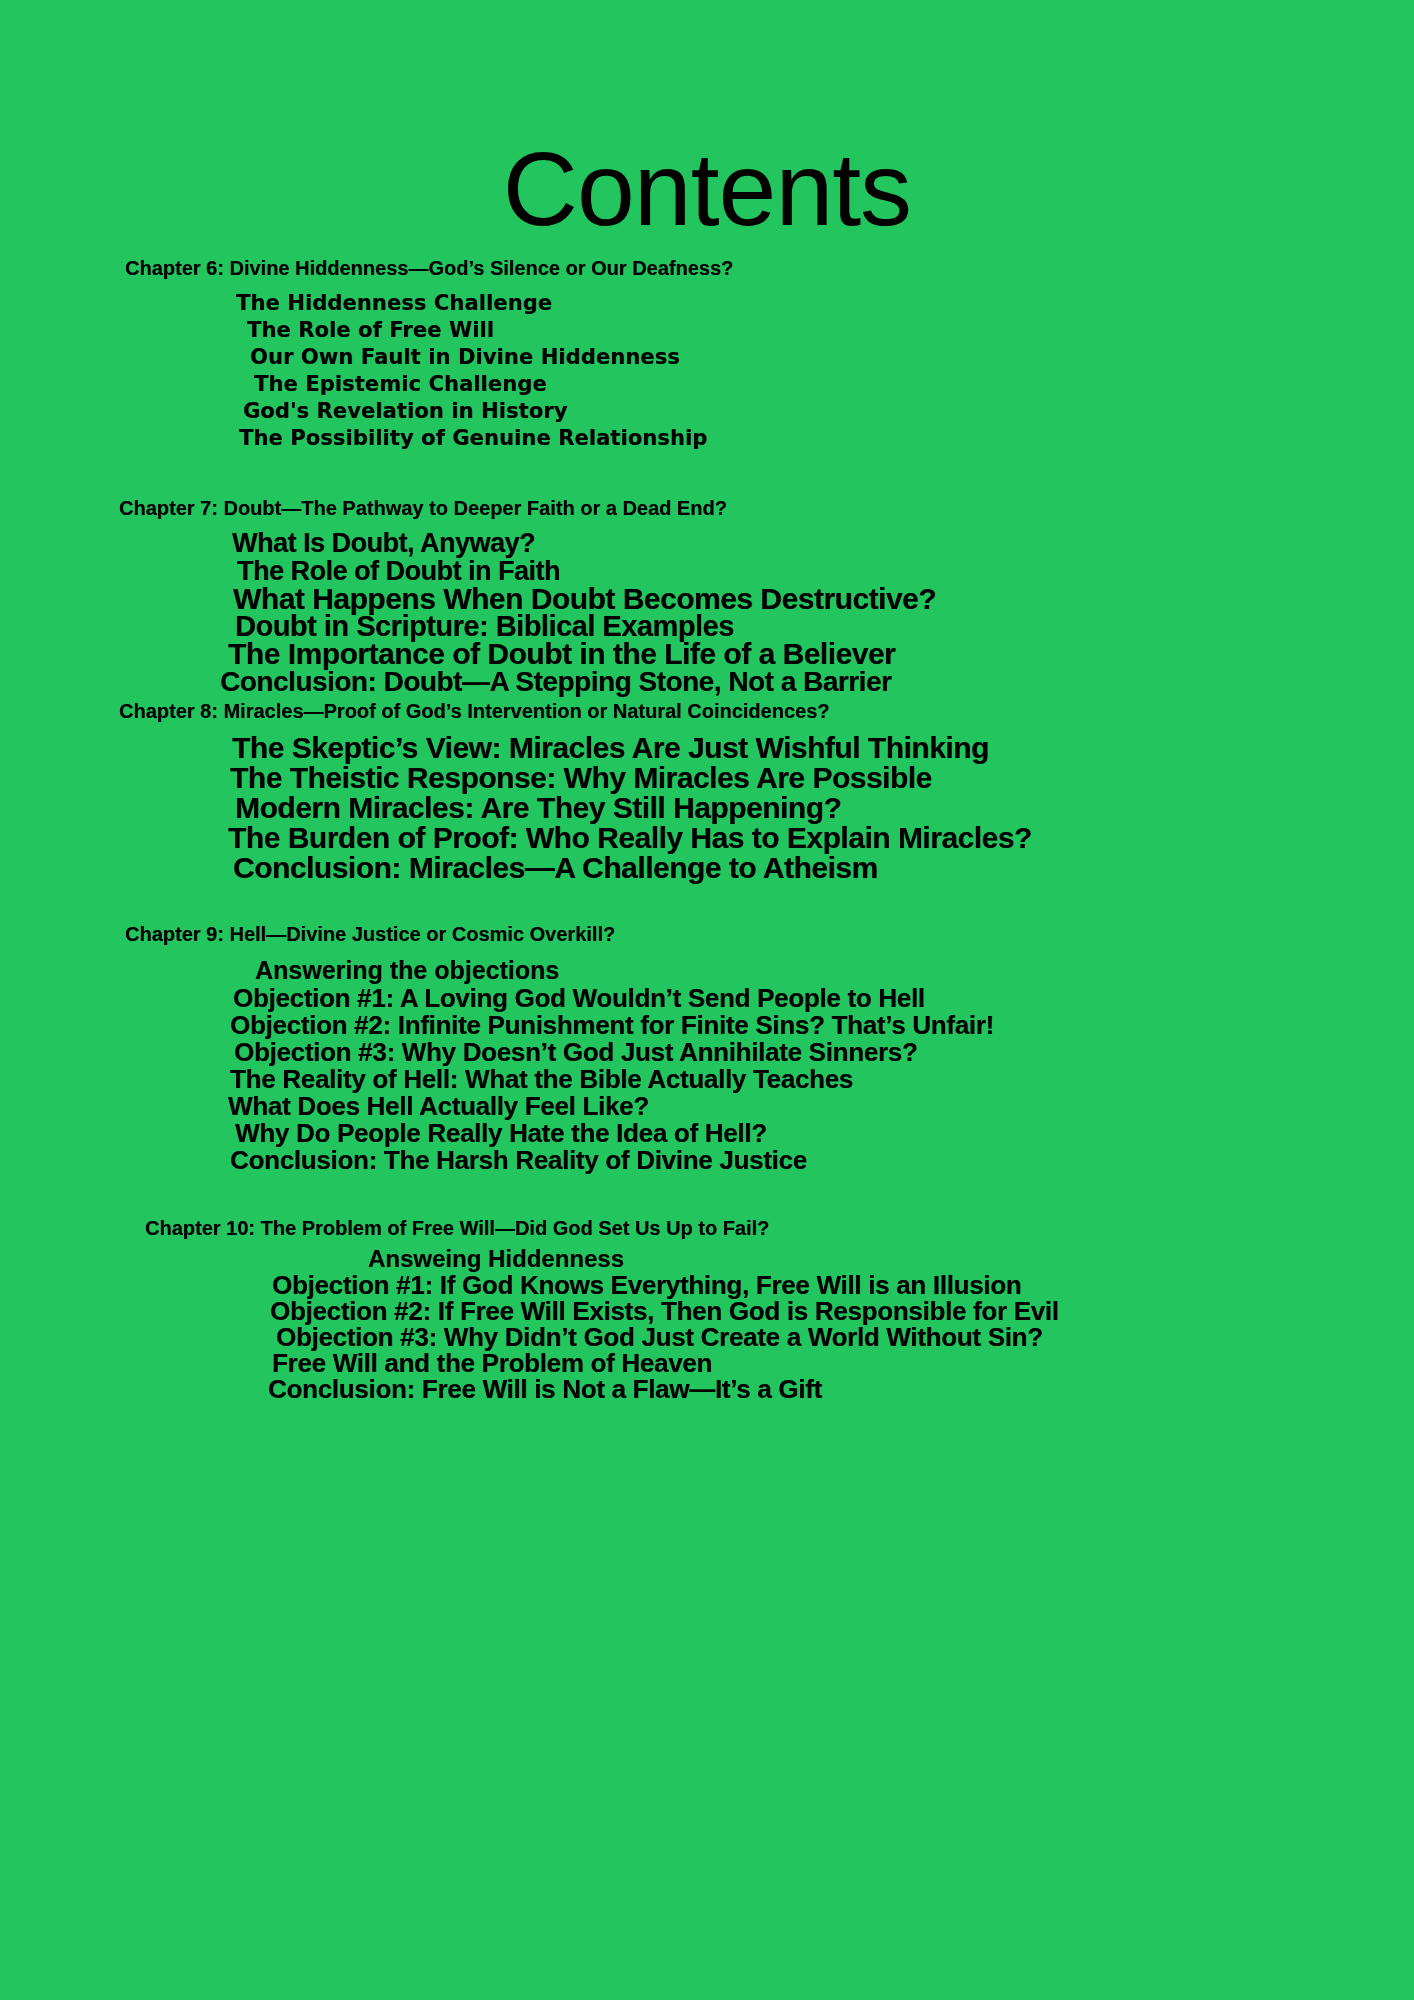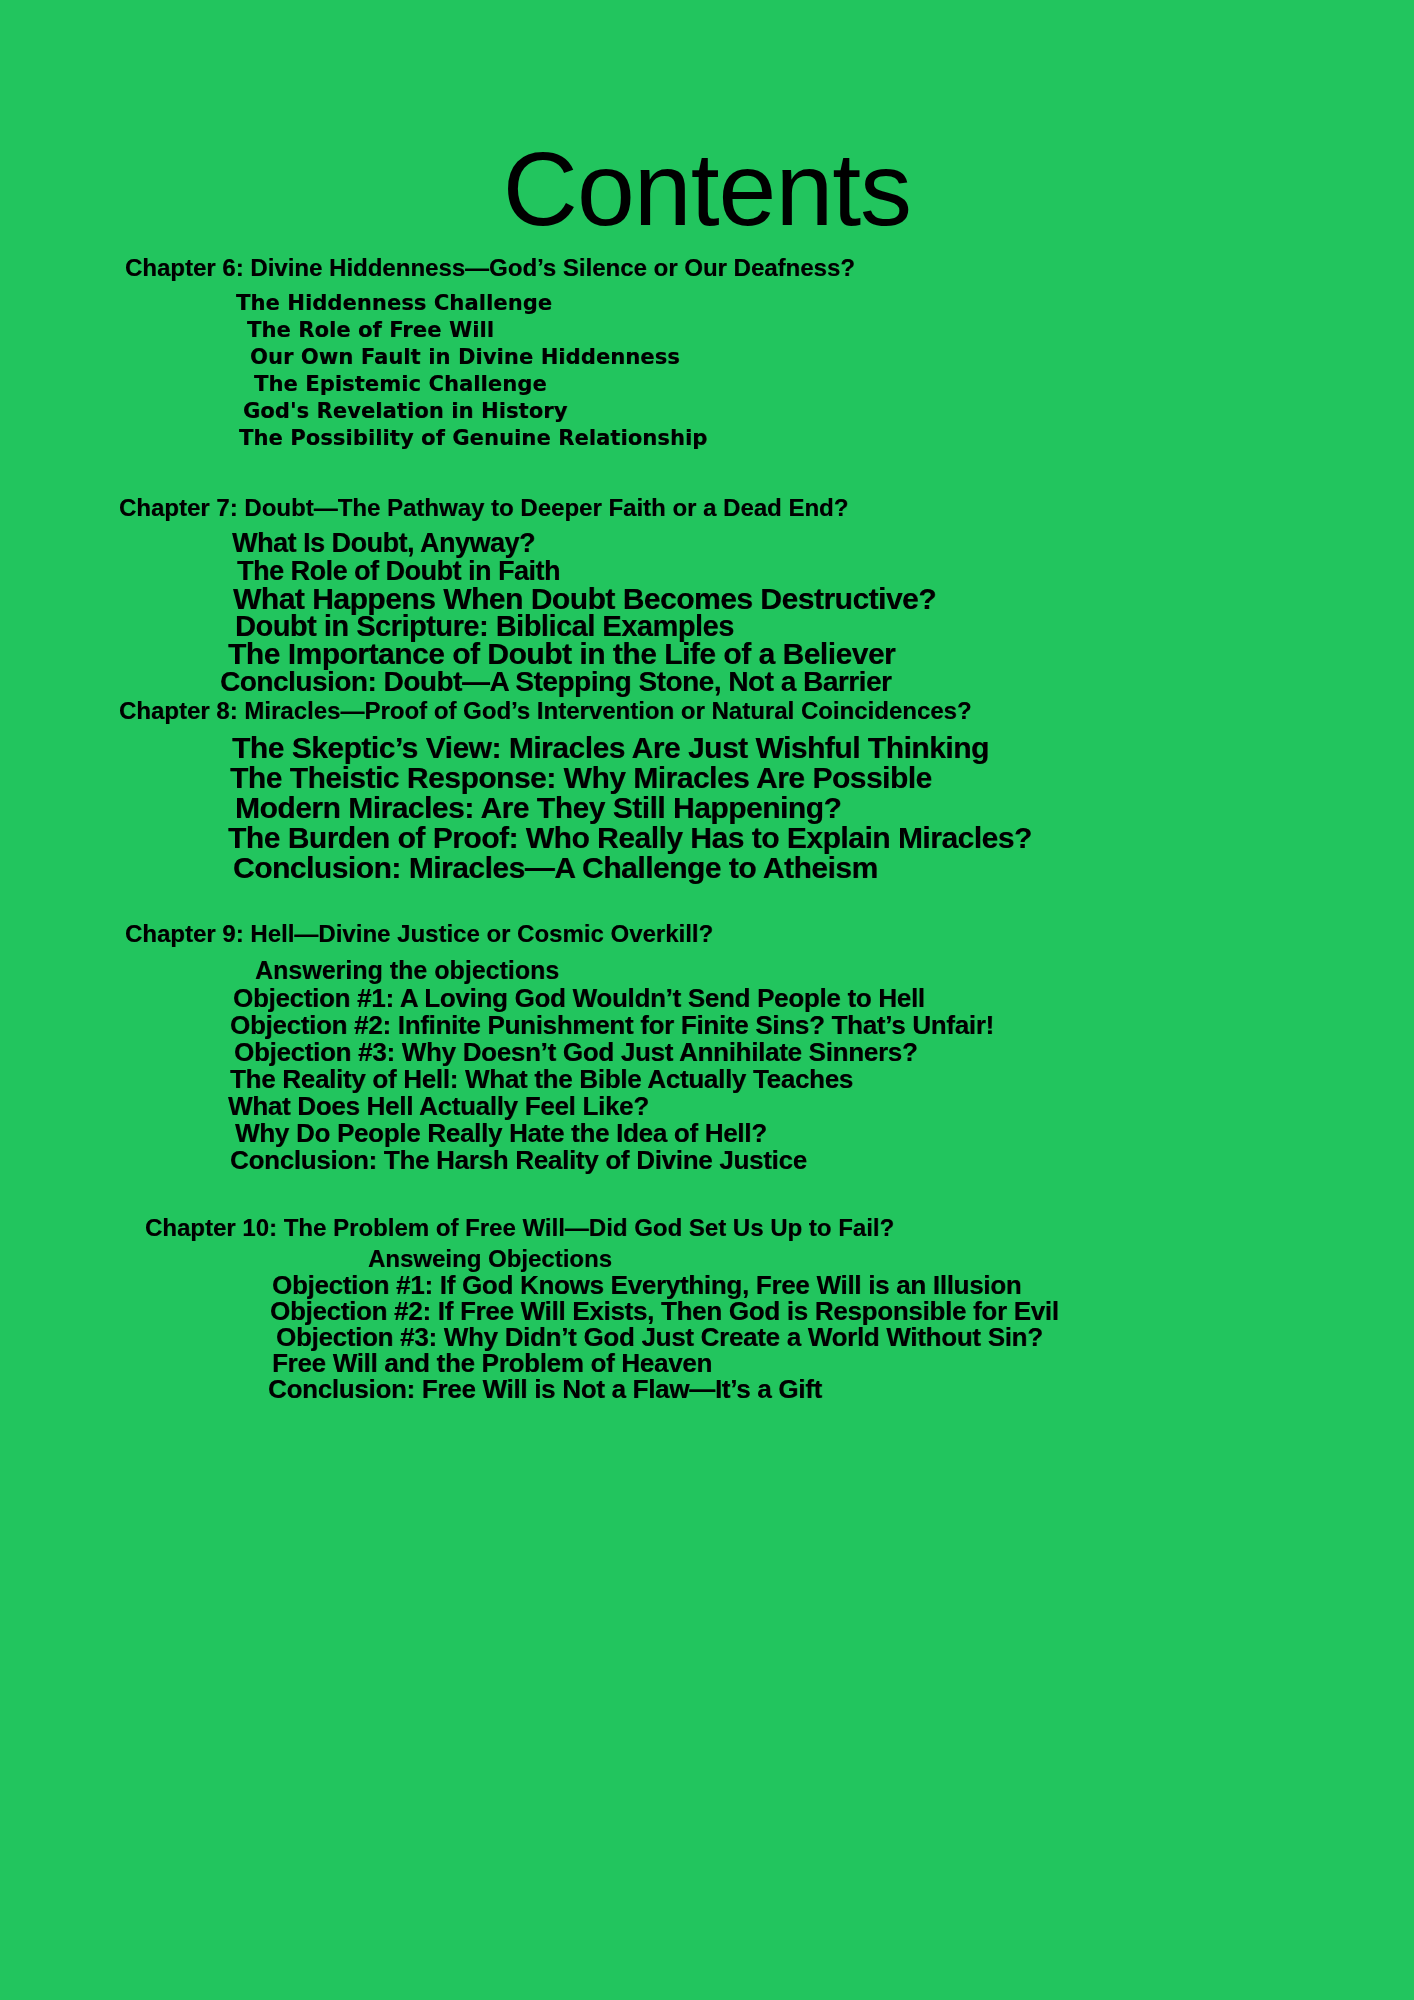--- a/index.html
+++ b/index.html
@@ -16,21 +16,21 @@
     position:absolute;top:132px;left:0;width:1414px;
     text-align:center;
     font-family:"Liberation Sans",sans-serif;
     font-weight:400;
     font-size:104px;
     line-height:1.1;
     letter-spacing:-1px;
   }
   .ch{position:absolute;left:0;width:1414px;}
   .ch .head{
-    font-weight:700;font-size:24px;line-height:32px;margin-bottom:6px;
+    font-weight:700;font-size:20px;line-height:32px;margin-bottom:6px;
     text-shadow:0.4px 0.4px 0.5px rgba(0,0,0,0.45);
   }
   .ch .subhead{
     font-weight:700;
     text-shadow:0.4px 0.4px 0.5px rgba(0,0,0,0.45);
   }
   .items div{
     font-weight:700;
     text-shadow:0.4px 0.4px 0.6px rgba(0,0,0,0.5);
     white-space:nowrap;
@@ -149,21 +149,21 @@
           <div>Objection #3: Why Doesn’t God Just Annihilate Sinners?</div>
           <div>The Reality of Hell: What the Bible Actually Teaches</div>
           <div>What Does Hell Actually Feel Like?</div>
           <div>Why Do People Really Hate the Idea of Hell?</div>
           <div>Conclusion: The Harsh Reality of Divine Justice</div>
         </div>
   </section>
 
   <section class="ch ch-4">
     <div class="head">Chapter 10: The Problem of Free Will—Did God Set Us Up to Fail?</div>
-    <div class="subhead">Answeing Objections</div>
+    <div class="subhead">Answeing Hiddenness</div>
     <div class="items">
           <div>Objection #1: If God Knows Everything, Free Will is an Illusion</div>
           <div>Objection #2: If Free Will Exists, Then God is Responsible for Evil</div>
           <div>Objection #3: Why Didn’t God Just Create a World Without Sin?</div>
           <div>Free Will and the Problem of Heaven</div>
           <div>Conclusion: Free Will is Not a Flaw—It’s a Gift</div>
         </div>
   </section>
 </div>
 </div>

